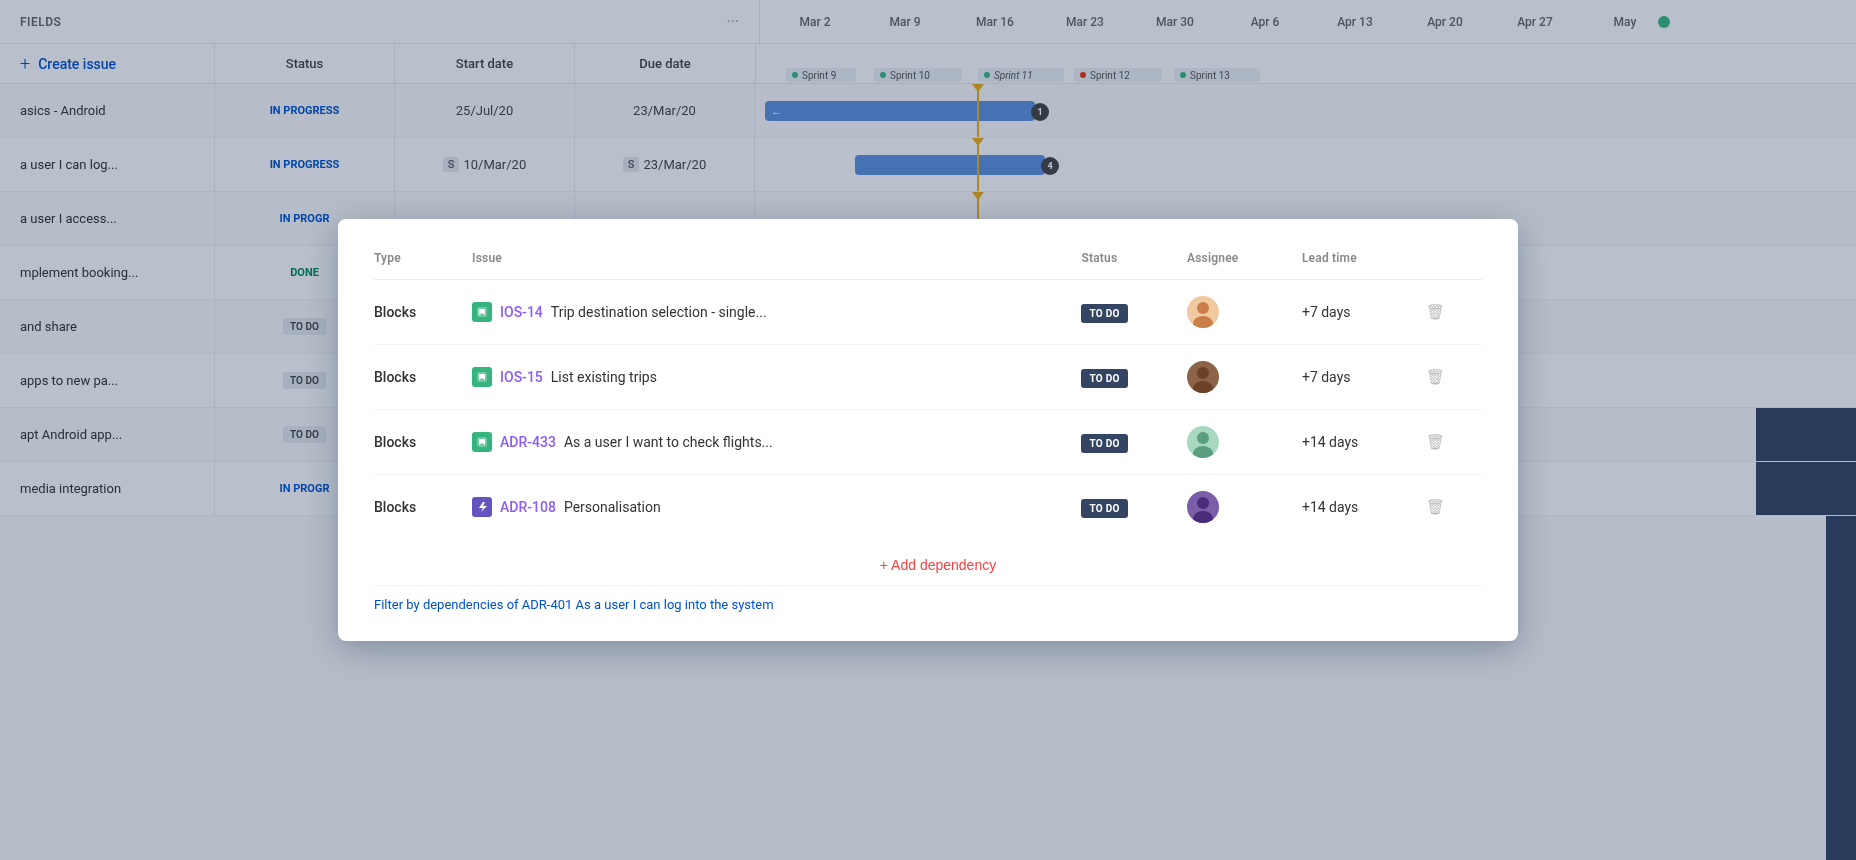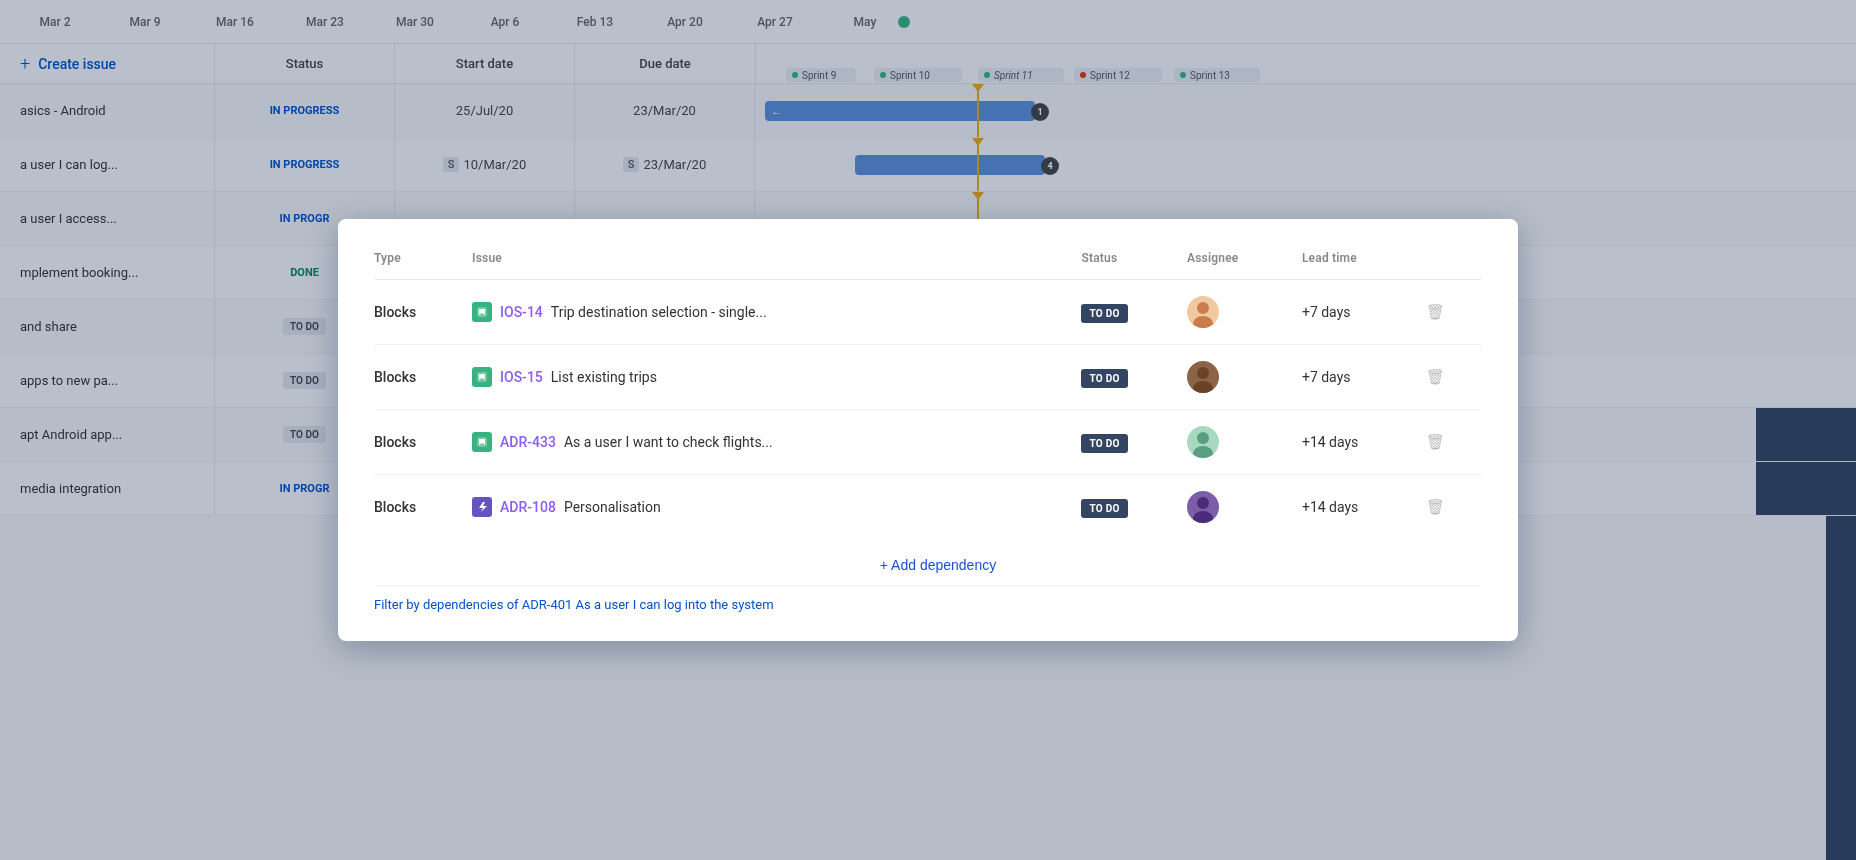--- a/index.html
+++ b/index.html
@@ -399,21 +399,21 @@
       cursor: pointer;
     }
 
     .modal-add-dep {
       display: flex;
       justify-content: center;
       padding: 18px 0 12px 0;
     }
 
     .add-dep-btn {
-      color: #1d4ed8;
+      color: #ef4444;
       font-size: 14px;
       font-weight: 500;
       cursor: pointer;
       background: none;
       border: none;
       margin-left: 20px;
     }
 
     .modal-filter-link {
       padding-top: 8px;
@@ -447,29 +447,33 @@
     }
   </style>
 </head>
 <body>
 
 <div class="gantt-bg">
 
   <div class="dark-sidebar"></div>
 
   <div class="gantt-header">
+    <div class="gantt-fields-section">
+      <span class="gantt-fields-label">FIELDS</span>
+      <span class="gantt-dots">···</span>
+    </div>
     <div class="gantt-timeline-header">
       <div style="display:flex; width:100%; align-items:center; padding: 0 10px;">
         <div class="gantt-date-col">Mar 2</div>
         <div class="gantt-date-col">Mar 9</div>
         <div class="gantt-date-col">Mar 16</div>
         <div class="gantt-date-col">Mar 23</div>
         <div class="gantt-date-col">Mar 30</div>
         <div class="gantt-date-col">Apr 6</div>
-        <div class="gantt-date-col">Feb 13</div>
+        <div class="gantt-date-col">Apr 13</div>
         <div class="gantt-date-col">Apr 20</div>
         <div class="gantt-date-col">Apr 27</div>
         <div class="gantt-date-col" style="position:relative;">
           May
           <div class="green-dot" style="right:0; position:absolute;"></div>
         </div>
       </div>
     </div>
   </div>
 

